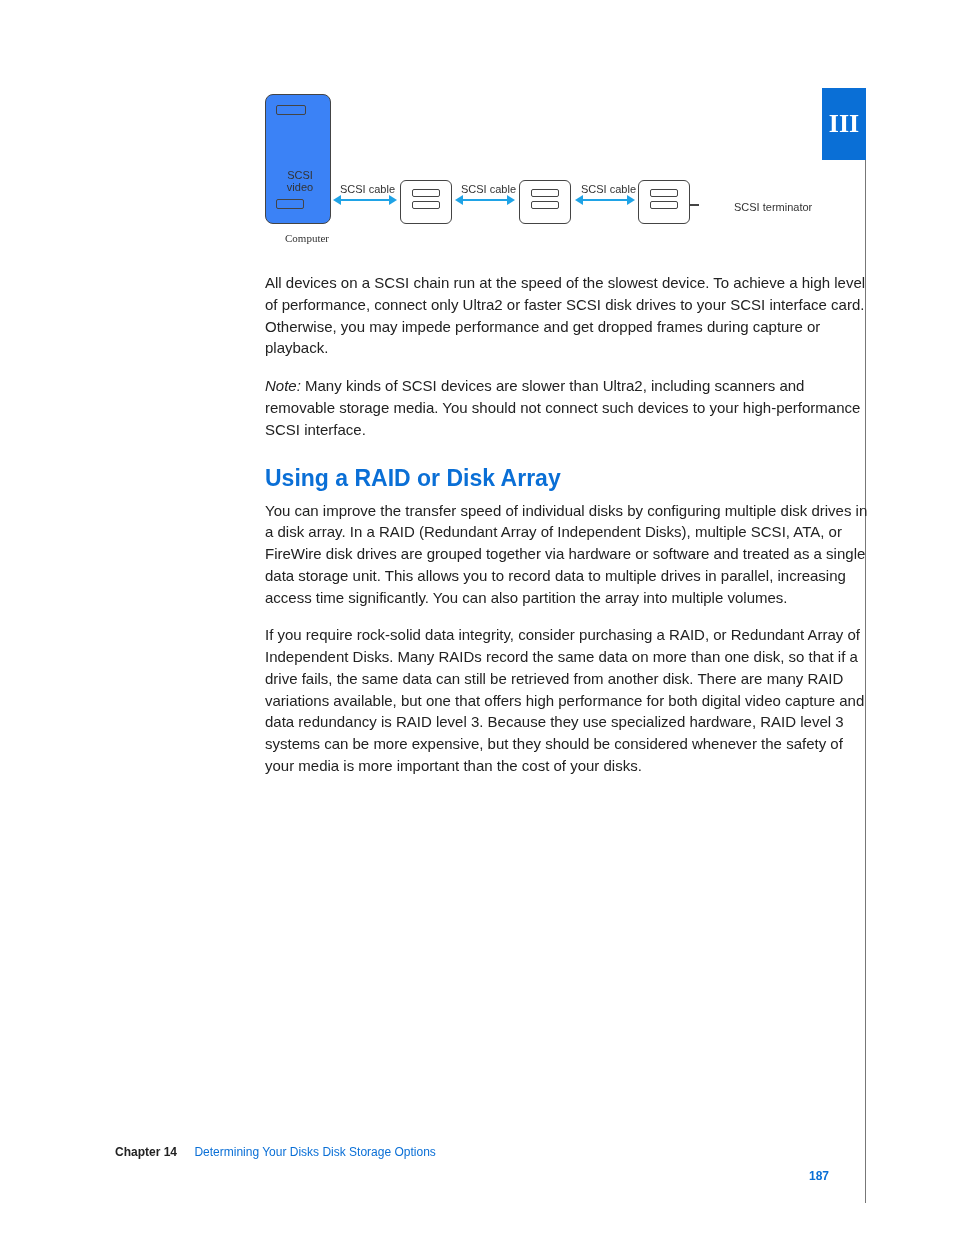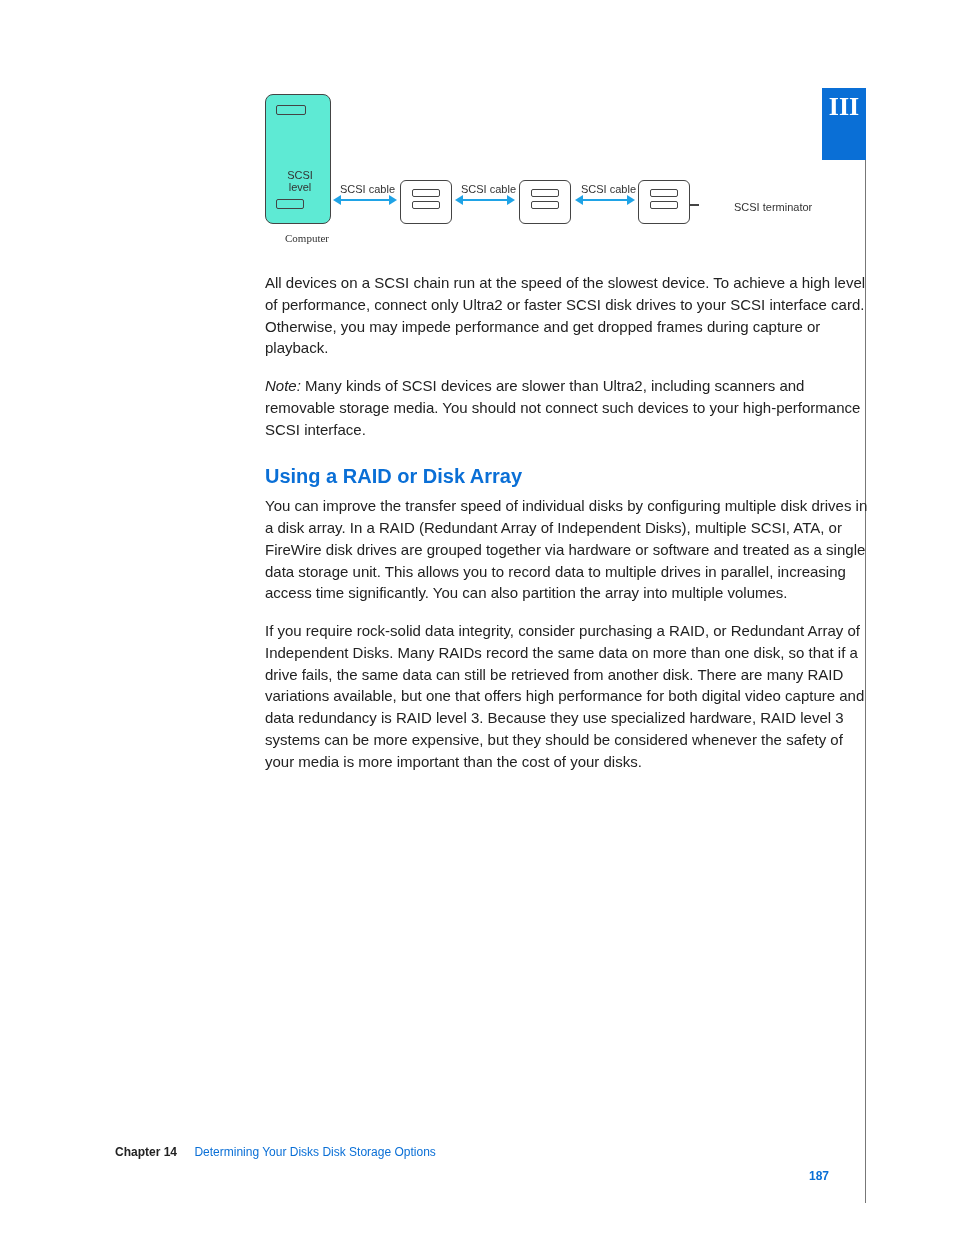--- a/index.html
+++ b/index.html
@@ -29,53 +29,53 @@
     top: 88px;
     right: 88px;
     width: 44px;
     height: 72px;
     background: #0a6fd6;
     color: #fff;
     font-family: Georgia, "Times New Roman", serif;
     font-weight: 600;
     font-size: 26px;
     display: flex;
-    align-items: flex-start;
+    align-items: center;
     justify-content: center;
   }
   .divider {
     position: absolute;
     right: 88px;
     top: 88px;
     width: 1px;
     height: 1115px;
     background: #777;
   }
   p { margin: 0 0 16px 0; }
   .note-label { font-style: italic; font-weight: 400; }
   h3.section-head {
     color: #0a6fd6;
-    font-size: 20px;
+    font-size: 23px;
     font-weight: 600;
     margin: 22px 0 4px 0;
   }
   
   .diagram {
     width: 560px;
     height: 160px;
     position: relative;
     margin: 6px 0 18px 0;
     font-size: 11px;
     color: #333;
   }
   .computer-box {
     position: absolute; left: 0; top: 0;
     width: 64px; height: 128px;
     border: 1.5px solid #444; border-radius: 8px;
-    background: #5eead4;
+    background: #3b82f6;
   }
   .computer-slot {
     position: absolute; left: 10px; top: 10px;
     width: 28px; height: 8px;
     border: 1.5px solid #444; border-radius: 2px;
   }
   .scsi-card-label {
     position: absolute; left: 14px; top: 74px; width: 40px; text-align: center;
     line-height: 1.1;
   }
@@ -147,21 +147,21 @@
 
 <div class="page">
   <div class="content">
 
 
     <div class="diagram">
       <div class="computer-box">
         <div class="computer-slot"></div>
         <div class="scsi-card-label">
           <span>SCSI</span><br>
-          <span>level</span>
+          <span>video</span>
         </div>
         <div class="scsi-card-slot"></div>
       </div>
 
       <span class="cable-label cl1">SCSI cable</span>
       <div class="conn c1"></div>
       <div class="hd hd1"></div>
 
       <span class="cable-label cl2">SCSI cable</span>
       <div class="conn c2"></div>

